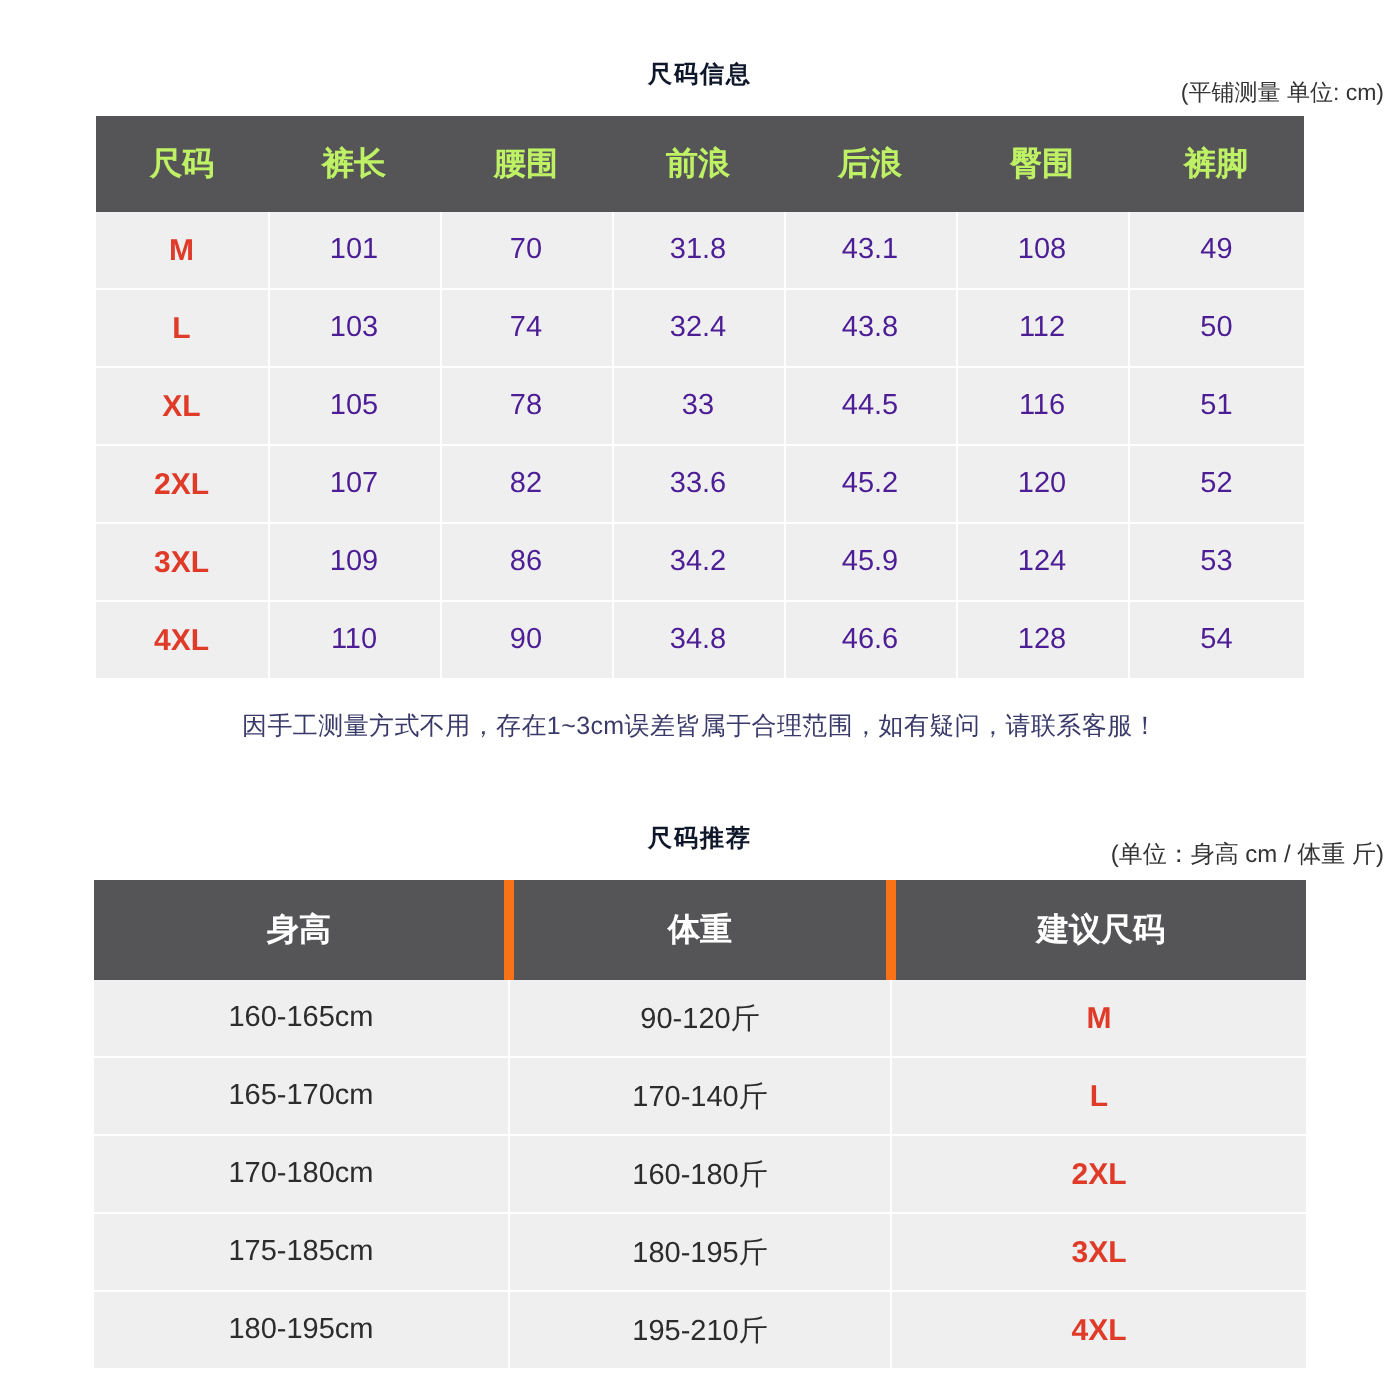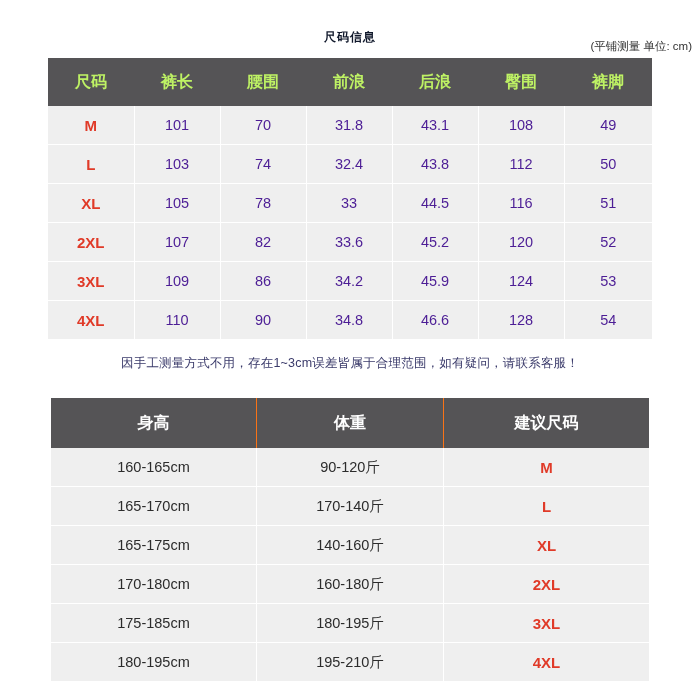--- a/index.html
+++ b/index.html
@@ -106,21 +106,21 @@
     width: 590px;
     margin: 0 auto;
   }
   .rec-table thead th {
     background: #555456;
     color: #ffffff;
     font-size: 16px;
     font-weight: bold;
     height: 48px;
     text-align: center;
-    border-right: 1px solid #f97316;
+    border-right: 5px solid #f97316;
   }
   .rec-table thead th:last-child {
     border-right: none;
   }
   .rec-table tbody td {
     height: 36px;
     text-align: center;
     font-size: 14.5px;
     color: #2c2c2c;
     background: #efefef;
@@ -219,20 +219,24 @@
           <td>54</td>
         </tr>
       </tbody>
     </table>
 
     <div class="footnote">因手工测量方式不用，存在1~3cm误差皆属于合理范围，如有疑问，请联系客服！</div>
   </div>
 
   <div class="section">
     <div class="spacer-2"></div>
+    <div class="title-row">
+      <span class="section-title">尺码推荐</span>
+      <span class="unit-note-2">(单位：身高 cm / 体重 斤)</span>
+    </div>
 
     <table class="rec-table">
       <thead>
         <tr>
           <th style="width:203px;">身高</th>
           <th style="width:184px;">体重</th>
           <th style="width:203px;">建议尺码</th>
         </tr>
       </thead>
       <tbody>
@@ -240,25 +244,20 @@
           <td>160-165cm</td>
           <td>90-120斤</td>
           <td class="rec-size">M</td>
         </tr>
         <tr>
           <td>165-170cm</td>
           <td>170-140斤</td>
           <td class="rec-size">L</td>
         </tr>
         <tr>
-          <td>165-175cm</td>
-          <td>140-160斤</td>
-          <td class="rec-size">XL</td>
-        </tr>
-        <tr>
           <td>170-180cm</td>
           <td>160-180斤</td>
           <td class="rec-size">2XL</td>
         </tr>
         <tr>
           <td>175-185cm</td>
           <td>180-195斤</td>
           <td class="rec-size">3XL</td>
         </tr>
         <tr>

